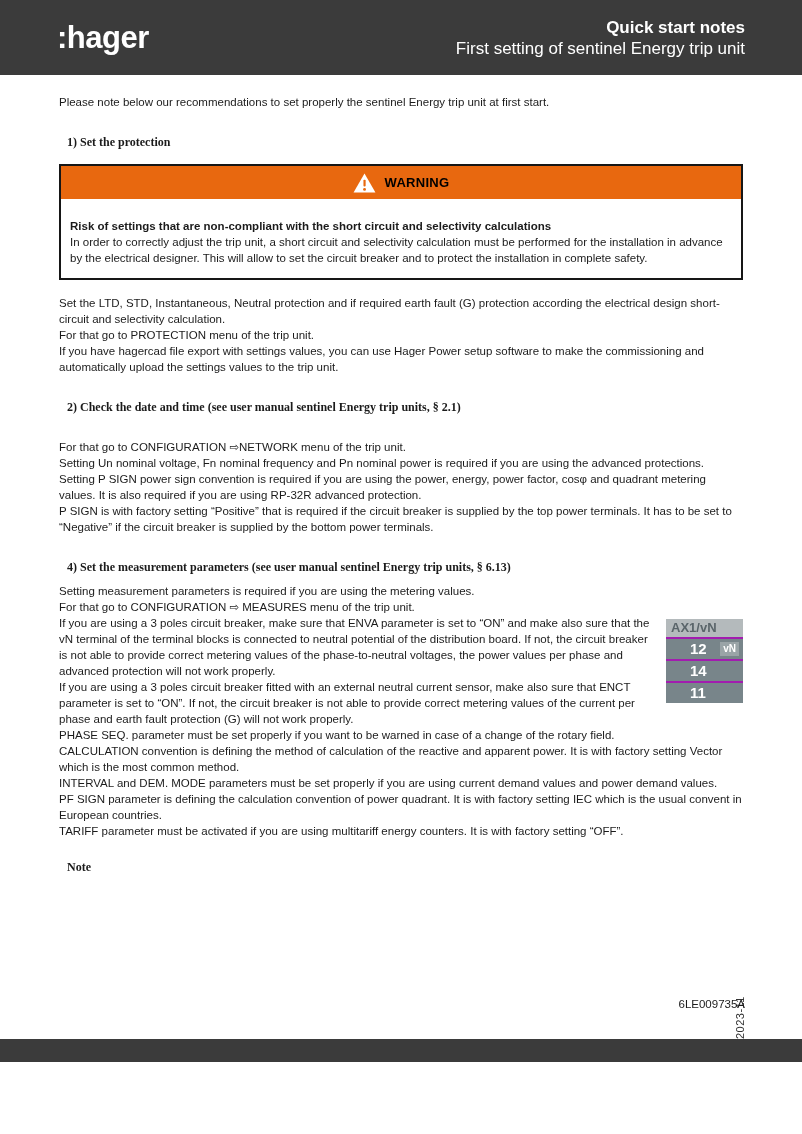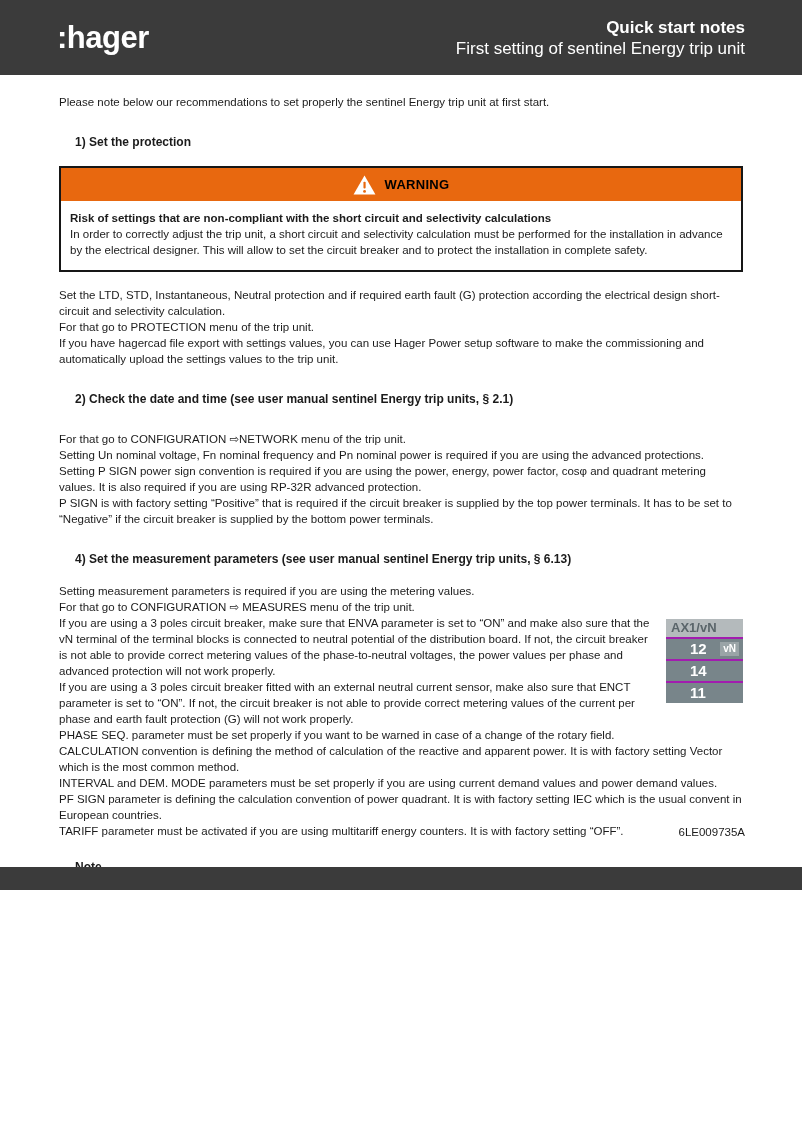--- a/index.html
+++ b/index.html
@@ -1,40 +1,40 @@
 <!DOCTYPE html>
 <html><head>
 <meta charset="utf-8">
 <style>
   html,body{margin:0;padding:0;background:#ffffff;}
-  .page{position:relative;width:802px;height:890px;background:#ffffff;
+  .page{position:relative;width:802px;height:1062px;background:#ffffff;
         font-family:"Liberation Sans","DejaVu Sans",sans-serif;color:#1b1b1b;overflow:hidden;}
 
   
   .topbar{height:75px;background:#3b3b3b;display:flex;align-items:center;
           justify-content:space-between;padding:0 57px;box-sizing:border-box;}
   .logo{color:#ffffff;font-size:31px;font-weight:bold;letter-spacing:-0.5px;}
   .header-right{text-align:right;color:#ffffff;line-height:21px;}
   .header-title{font-size:17px;font-weight:bold;}
   .header-subtitle{font-size:17px;font-weight:normal;}
 
   
   .content{padding:19px 59px 0 59px;box-sizing:border-box;font-size:11.5px;line-height:16px;}
   p{margin:0;}
   .section{margin-top:24px;}
-  .section-heading{font-size:12px;font-weight:bold;margin:16px;line-height:16px;}
+  .section-heading{font-size:12px;font-weight:bold;margin:8px;line-height:16px;font-family:Liberation Serif, serif;}
   .section-body{margin-top:7px;}
   .intro{margin:0;}
 
   
   .warning-box{border:2px solid #161616;margin-top:14px;}
   .warning-head{background:#e8680f;height:33px;display:flex;align-items:center;justify-content:center;gap:9px;text-align:right;}
   .warning-label{color:#000000;font-weight:bold;font-size:13px;letter-spacing:0.3px;}
   .warning-icon{width:23px;height:20px;display:block;}
-  .warning-body{padding:9px 9px 12px 9px;}
+  .warning-body{padding:19px 9px 12px 9px;}
   .bold{font-weight:bold;}
 
   
   .display-widget{float:right;width:77px;margin:4px 0 8px 12px;background:#a21caf;}
   .dw-title{background:#b4babc;color:#5a656a;font-weight:bold;font-size:13px;
             padding:1px 5px;height:16px;line-height:16px;}
   .dw-row{background:#78858a;color:#ffffff;font-weight:bold;font-size:15px;height:20px;
           display:flex;align-items:center;padding:0 4px 0 24px;margin-top:2px;box-sizing:content-box;}
   .dw-unit{margin-left:auto;background:#9aa4a7;color:#ffffff;font-size:10px;font-weight:bold;
            padding:2px 3px;line-height:10px;}

